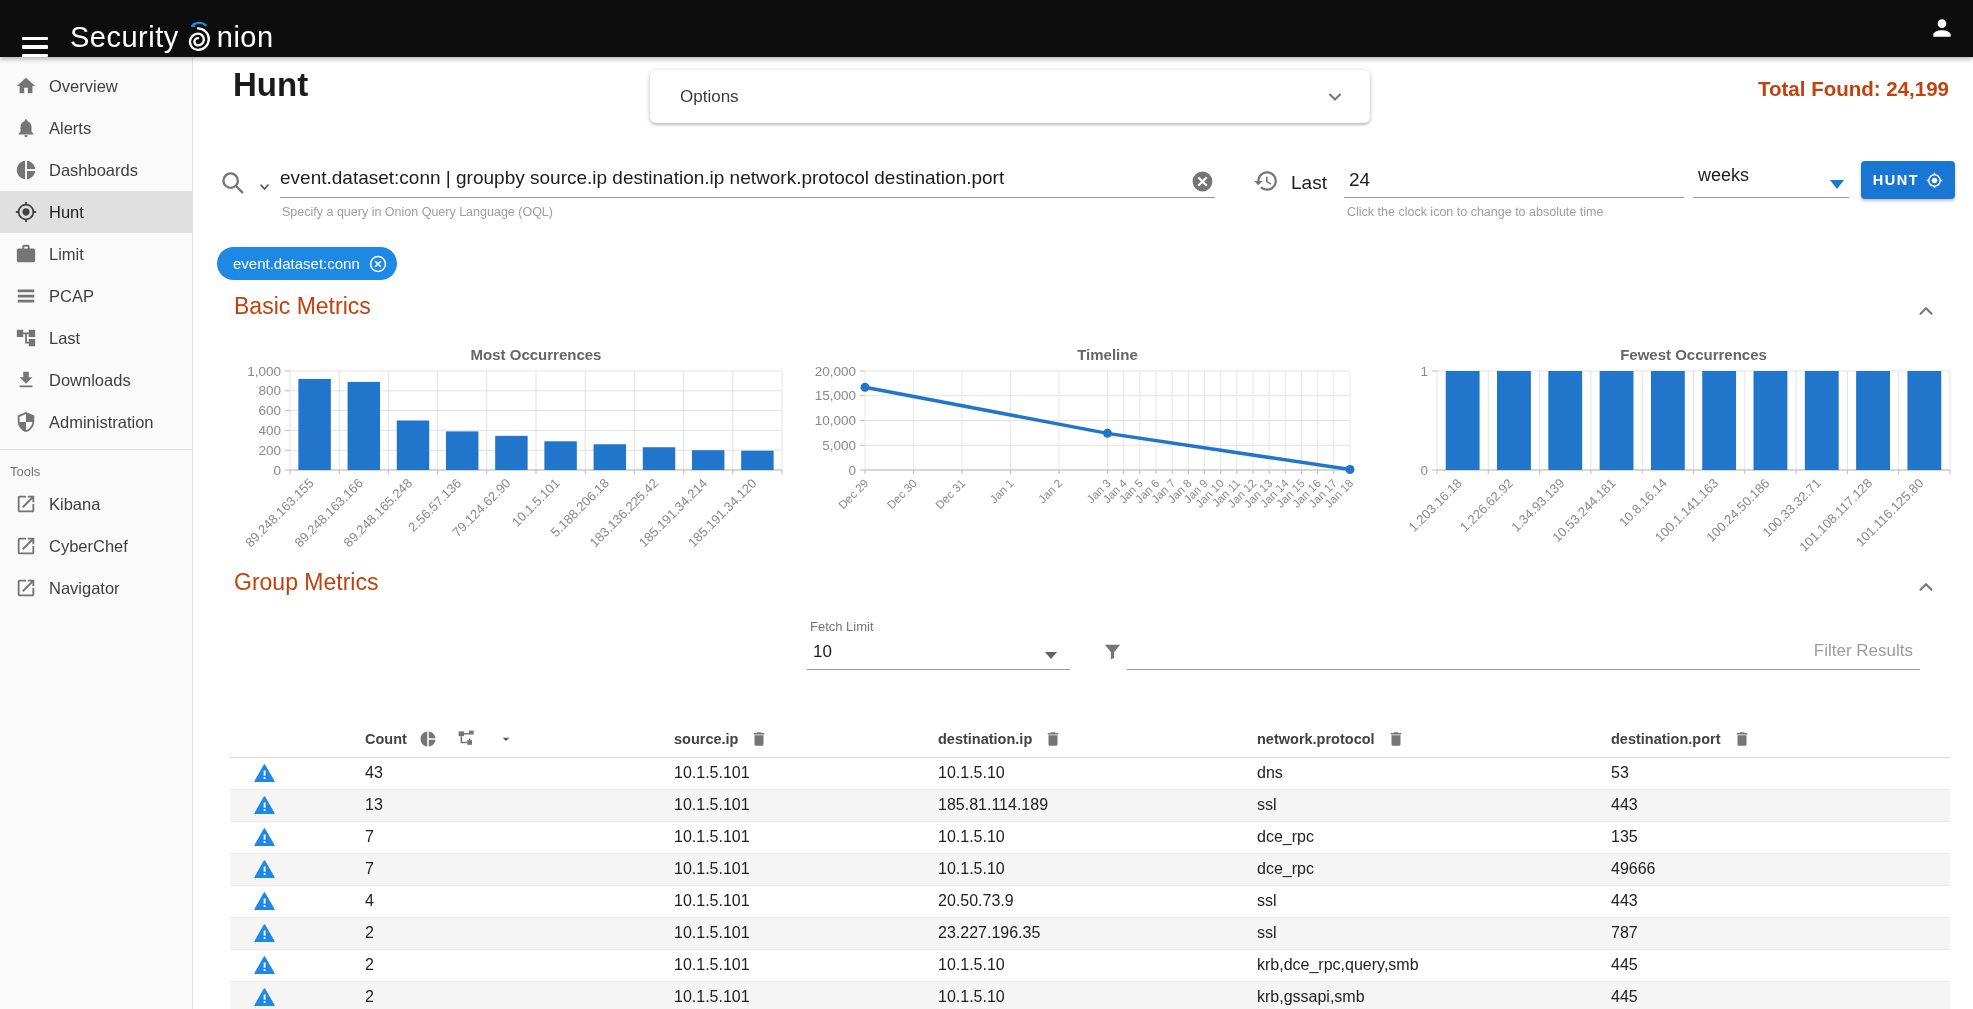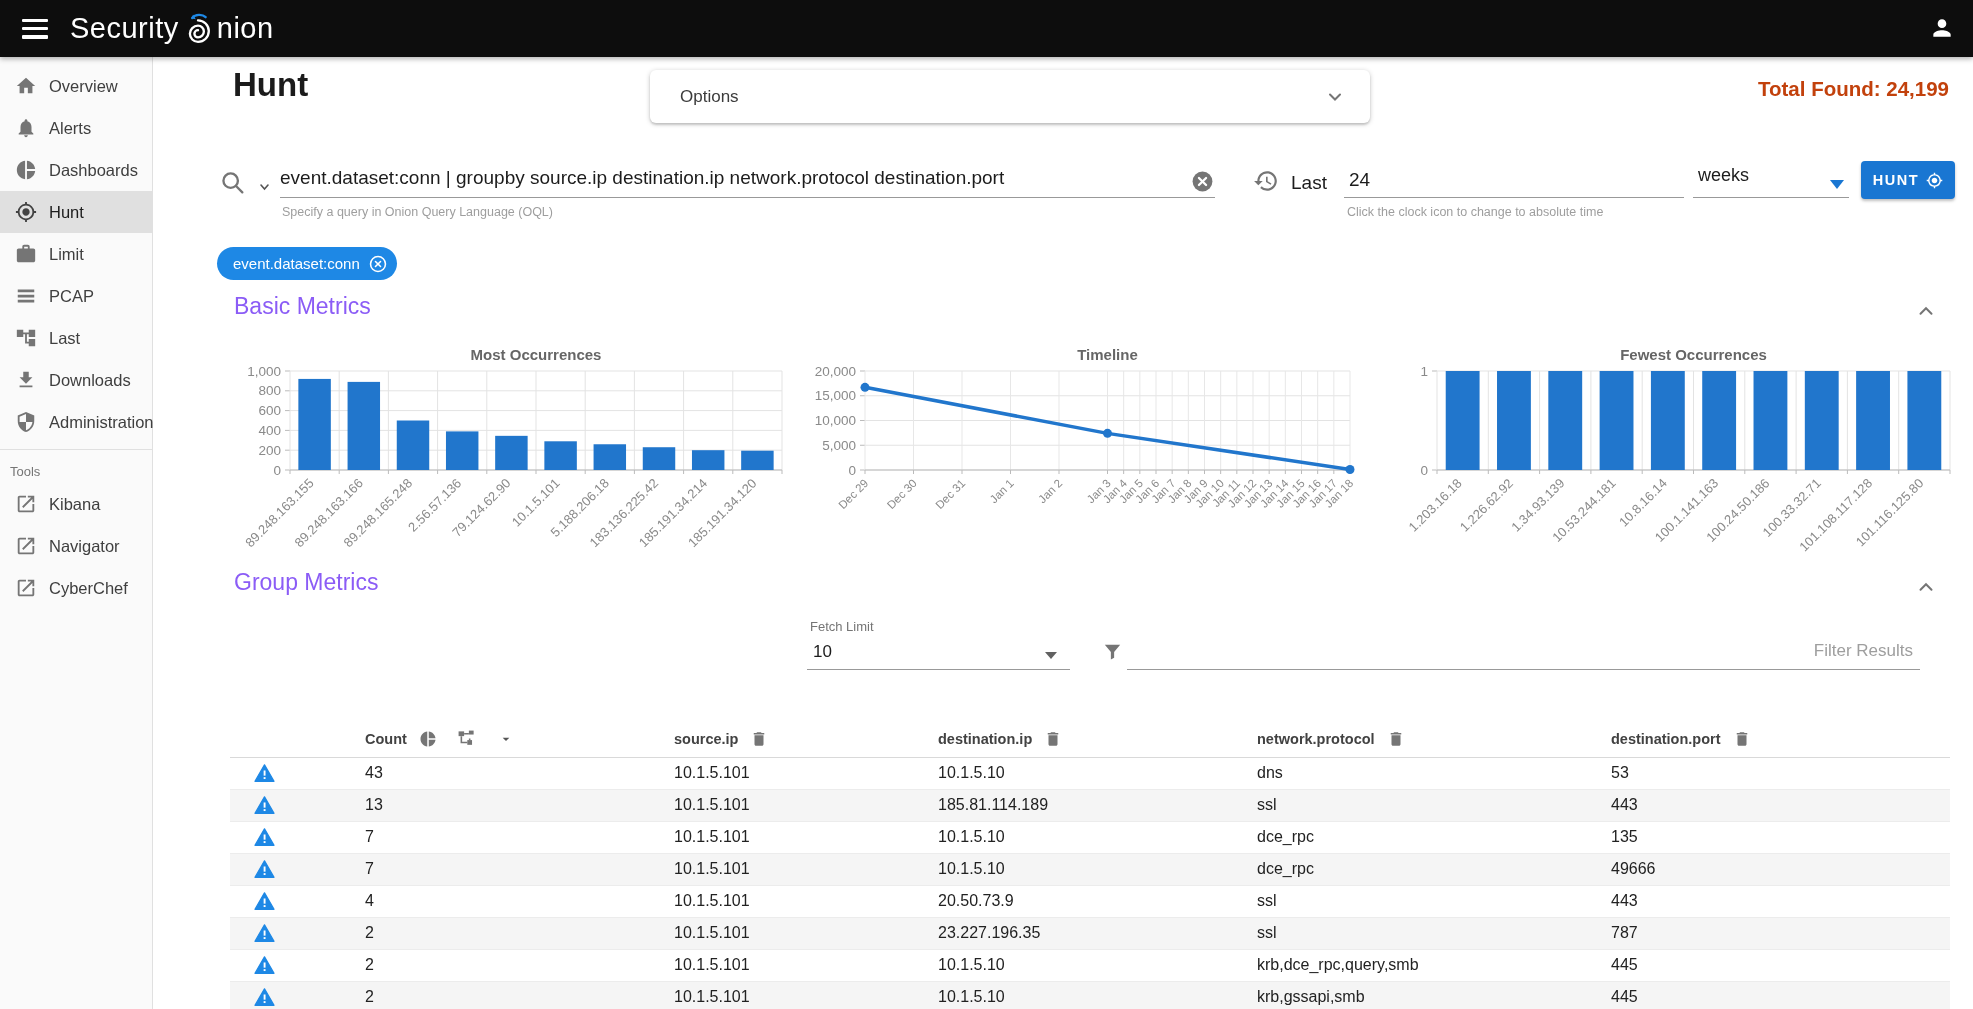--- a/index.html
+++ b/index.html
@@ -1,32 +1,32 @@
 <!DOCTYPE html>
 <html><head>
 <meta charset="utf-8">
 <style>
   * { box-sizing: border-box; margin: 0; padding: 0; }
   html,body { width:1973px; height:1009px; overflow:hidden; background:#fff;
     font-family:"Liberation Sans", sans-serif; color:#212121; }
 
   
   .topbar { position:absolute; left:0; top:0; width:1973px; height:57px;
-    background:#0d0d0d; display:flex; align-items:center;
+    background:#0d0d0d; display:flex; align-items:flex-end;
     box-shadow:0 2px 5px rgba(0,0,0,.3); z-index:50; }
   .hamburger { width:26px; height:20px; margin-left:22px; display:flex; flex-direction:column;
     justify-content:space-between; cursor:pointer; }
   .hamburger span { display:block; height:3.2px; background:#fff; border-radius:1px; }
   .brand { color:#fff; font-size:29px; font-weight:400; margin-left:22px;
     display:flex; align-items:center; letter-spacing:.5px; }
   .brand svg { margin:0 1px; position:relative; top:3px; }
   .account { position:absolute; right:18px; top:15px; }
 
   
-  .sidebar { position:absolute; left:0; top:57px; width:153px; bottom:0;
+  .sidebar { position:absolute; left:0; top:57px; width:193px; bottom:0;
     background:#fafafa; border-right:1px solid #e0e0e0; }
   .nav { padding-top:8px; }
   .nav-item { height:42px; display:flex; align-items:center; cursor:pointer; }
   .nav-item .ic { width:22px; height:22px; margin-left:15px; flex:0 0 22px; }
   .nav-item .ic svg { width:22px; height:22px; fill:#757575; }
   .nav-item .lbl { margin-left:12px; font-size:16.5px; color:#3f3f3f; white-space:nowrap; }
   .nav-item.active { background:#e0e0e0; }
   .nav-item.active .lbl { color:#1d1d1d; }
   .nav-item.active .ic svg { fill:#424242; }
   .side-divider { height:1px; background:#e0e0e0; margin:6px 0; }
@@ -69,21 +69,21 @@
     border:none; border-radius:4px; color:#fff; font-weight:700; font-size:14.5px; letter-spacing:1.5px;
     display:flex; align-items:center; justify-content:center; gap:7px; cursor:pointer;
     box-shadow:0 2px 3px rgba(0,0,0,.25); font-family:"Liberation Sans",sans-serif; }
 
   
   .chip { position:absolute; left:24px; top:190px; height:33px; background:#1e88e5; border-radius:17px;
     color:#fff; font-size:15px; display:inline-flex; align-items:center; padding:0 9px 0 16px; cursor:pointer; }
   .chip svg { margin-left:8px; }
 
   
-  .section-h { position:absolute; left:41px; font-size:23px; font-weight:400; color:#8b5cf6; }
+  .section-h { position:absolute; left:41px; font-size:23px; font-weight:400; color:#c2410c; }
   .collapse-ic { position:absolute; left:1722px; cursor:pointer; }
 
   .charts-row { position:absolute; top:278px; left:0; width:1780px; height:245px; }
   .chart { position:absolute; top:0; width:560px; height:240px; }
   .chart-0 { left:39px; } .chart-1 { left:620px; } .chart-2 { left:1200px; }
   .chart svg { overflow:visible; }
   .chart-title { font-size:15px; font-weight:700; fill:#666; }
   .ylab { font-size:13.5px; fill:#8a8a8a; }
   .xlab { font-size:13px; fill:#8a8a8a; }
   .xlab-sm { font-size:11.5px; fill:#8a8a8a; }
@@ -198,27 +198,27 @@
       <div class="nav-item">
         <span class="ic"><svg viewBox="0 0 24 24">
             <path d="M19 19H5V5h7V3H5c-1.11 0-2 .9-2 2v14c0 1.1.89 2 2 2h14c1.1 0 2-.9 2-2v-7h-2v7zM14 3v2h3.59l-9.83 9.83 1.41 1.41L19 6.41V10h2V3h-7z"></path>
           </svg></span>
         <span class="lbl">Kibana</span>
       </div>
       <div class="nav-item">
         <span class="ic"><svg viewBox="0 0 24 24">
             <path d="M19 19H5V5h7V3H5c-1.11 0-2 .9-2 2v14c0 1.1.89 2 2 2h14c1.1 0 2-.9 2-2v-7h-2v7zM14 3v2h3.59l-9.83 9.83 1.41 1.41L19 6.41V10h2V3h-7z"></path>
           </svg></span>
+        <span class="lbl">CyberChef</span>
+      </div>
+      <div class="nav-item">
+        <span class="ic"><svg viewBox="0 0 24 24">
+            <path d="M19 19H5V5h7V3H5c-1.11 0-2 .9-2 2v14c0 1.1.89 2 2 2h14c1.1 0 2-.9 2-2v-7h-2v7zM14 3v2h3.59l-9.83 9.83 1.41 1.41L19 6.41V10h2V3h-7z"></path>
+          </svg></span>
         <span class="lbl">Navigator</span>
-      </div>
-      <div class="nav-item">
-        <span class="ic"><svg viewBox="0 0 24 24">
-            <path d="M19 19H5V5h7V3H5c-1.11 0-2 .9-2 2v14c0 1.1.89 2 2 2h14c1.1 0 2-.9 2-2v-7h-2v7zM14 3v2h3.59l-9.83 9.83 1.41 1.41L19 6.41V10h2V3h-7z"></path>
-          </svg></span>
-        <span class="lbl">CyberChef</span>
       </div>
     </nav>
 </aside>
 
 <main class="main">
 
   <h1 class="page-title">Hunt</h1>
 
   <div class="options-card">
     <span class="opt-lbl">Options</span>

